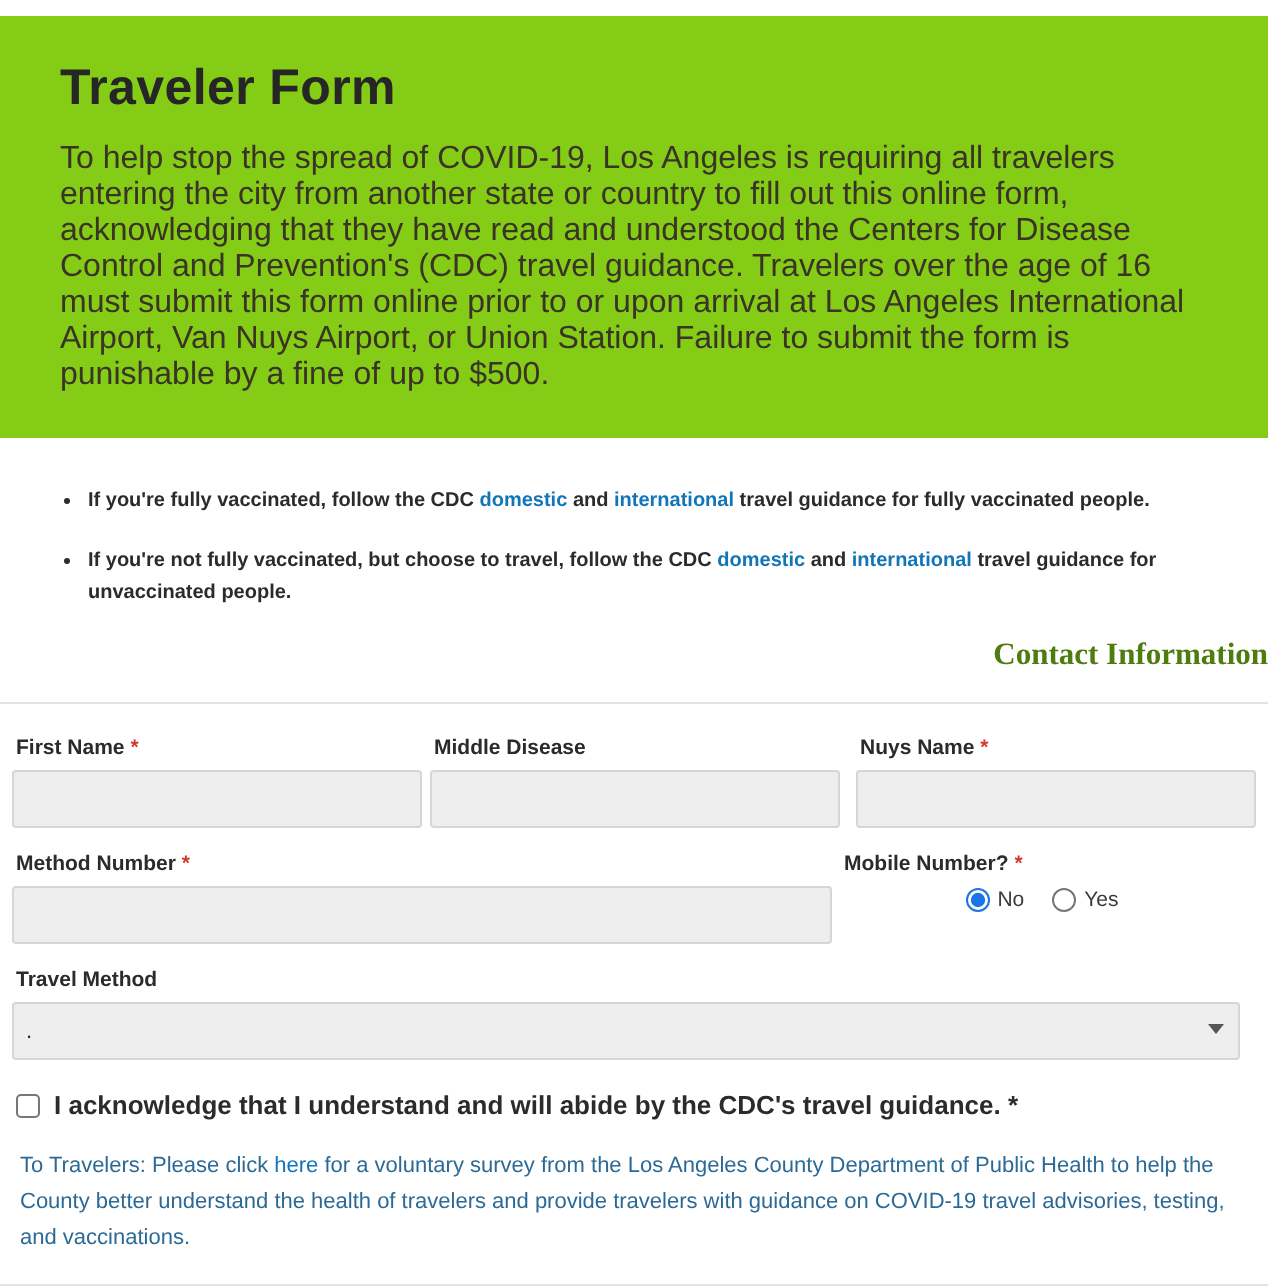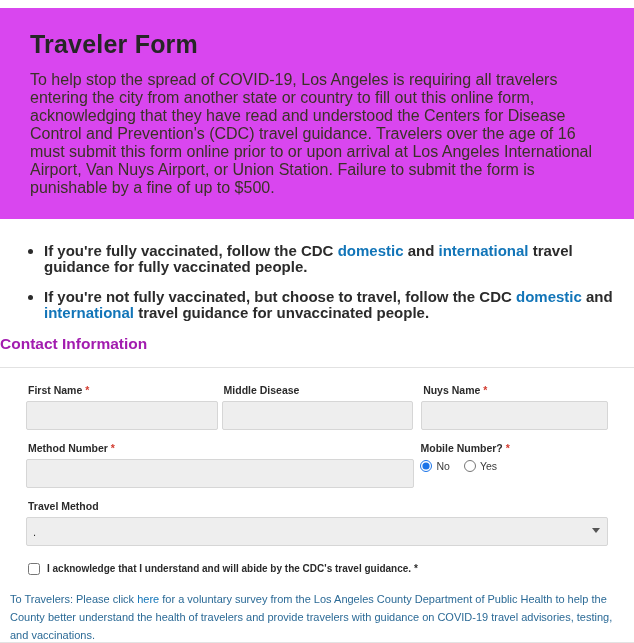--- a/index.html
+++ b/index.html
@@ -13,21 +13,21 @@
     color: #2e2e2e;
     overflow: hidden;
   }
   .page {
     position: relative;
     width: 634px;
     height: 643px;
     background: #ffffff;
   }
   .hero {
-    background: #d946ef;
+    background: #84cc16;
     margin: 8px 0 0 0;
     padding: 22px 28px 22px 30px;
   }
   .hero-title {
     font-size: 25px;
     font-weight: bold;
     color: #262626;
     margin: 0 0 12px 0;
     letter-spacing: 0.2px;
   }
@@ -46,45 +46,46 @@
     font-weight: bold;
     color: #2b2b2b;
   }
   .advisory p { margin: 0; }
   .bullets {
     margin: 10px 0 0 0;
     padding: 0 0 0 34px;
     list-style: disc;
   }
   .bullets li {
-    font-size: 15px;
+    font-size: 10px;
     line-height: 16px;
     font-weight: bold;
     margin-bottom: 14px;
   }
   a.link {
     color: #1275b8;
     text-decoration: none;
   }
   
   .section-title {
-    text-align: left;
+    text-align: right;
     font-size: 15.5px;
     font-weight: bold;
-    color: #a21caf;
+    color: #4d7c0f;
     margin: 8px 0 14px 0;
+    font-family: Liberation Serif, serif;
   }
   .rule {
     border: 0;
     border-top: 1px solid #e2e2e2;
     margin: 0 0 10px 0;
   }
   
   .form {
-    padding: 0 26px;
+    padding: 0 6px;
   }
   .row {
     display: flex;
     gap: 0;
     margin-bottom: 6px;
   }
   .field { padding-right: 0; }
   .w-third { width: 205px; margin-right: 4px; }
   .w-third-last { width: 200px; margin-left: 4px; }
   .w-full { width: 614px; }
@@ -134,20 +135,21 @@
     border-top: 5px solid #555;
     pointer-events: none;
   }
   
   .radio-group {
     display: flex;
     align-items: center;
     gap: 14px;
     margin-top: 6px;
     margin-left: 2px;
+    justify-content: center;
   }
   .radio-item {
     display: flex;
     align-items: center;
     gap: 4px;
     font-size: 10.5px;
     color: #3a3a3a;
   }
   input[type=radio] {
     margin: 0;
@@ -161,21 +163,21 @@
     align-items: flex-start;
     gap: 7px;
     margin: 16px 0 0 2px;
   }
   .ack input[type=checkbox] {
     margin: 1px 0 0 0;
     width: 12px;
     height: 12px;
   }
   .ack-label {
-    font-size: 10px;
+    font-size: 13px;
     font-weight: bold;
     color: #2b2b2b;
     line-height: 14px;
   }
   
   .closing {
     padding: 0 12px 0 10px;
     margin: 14px 0 0 0;
     font-size: 11px;
     line-height: 18px;

